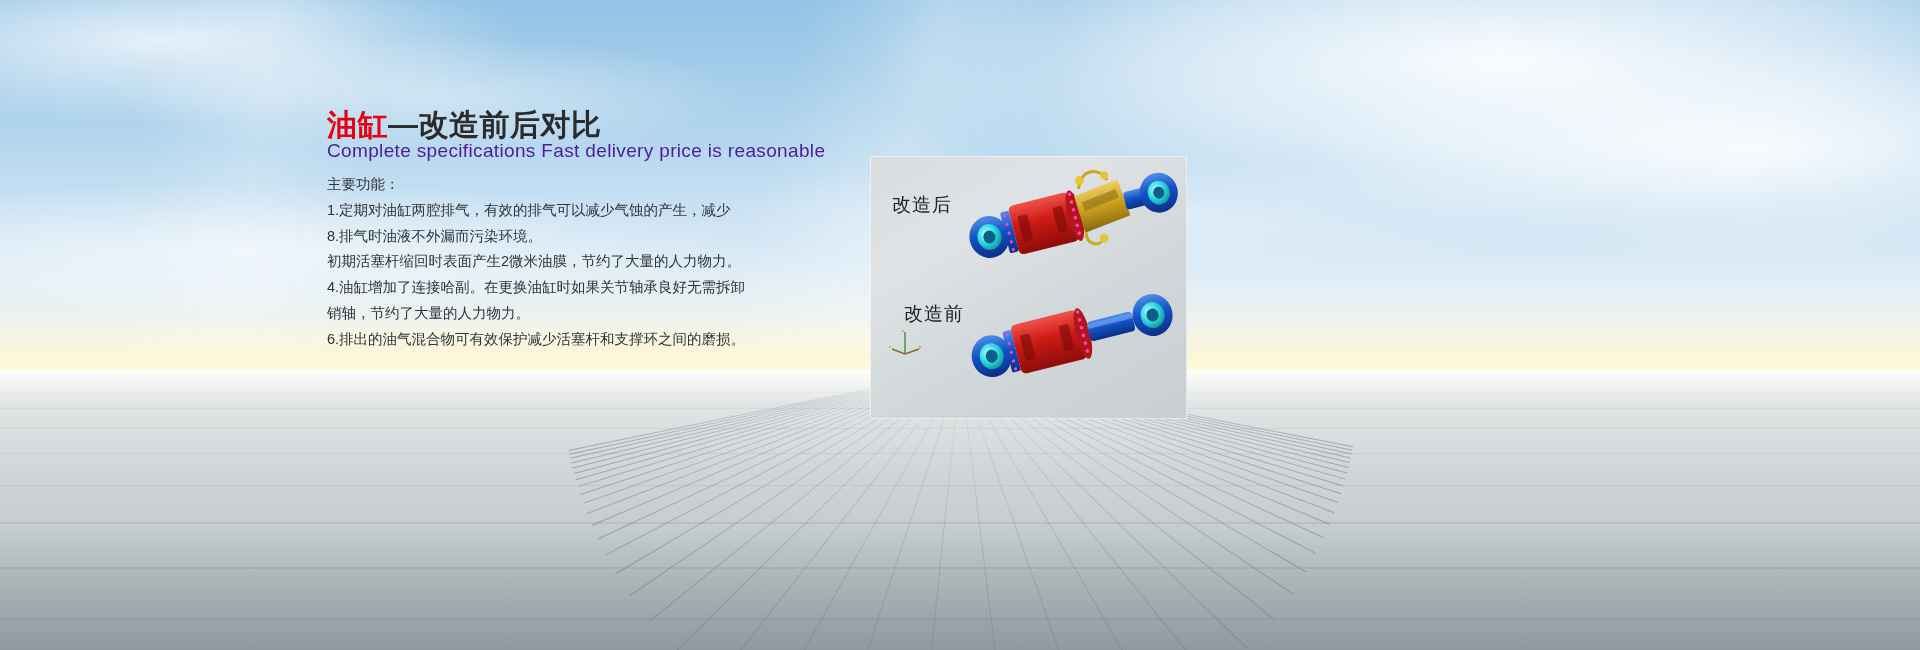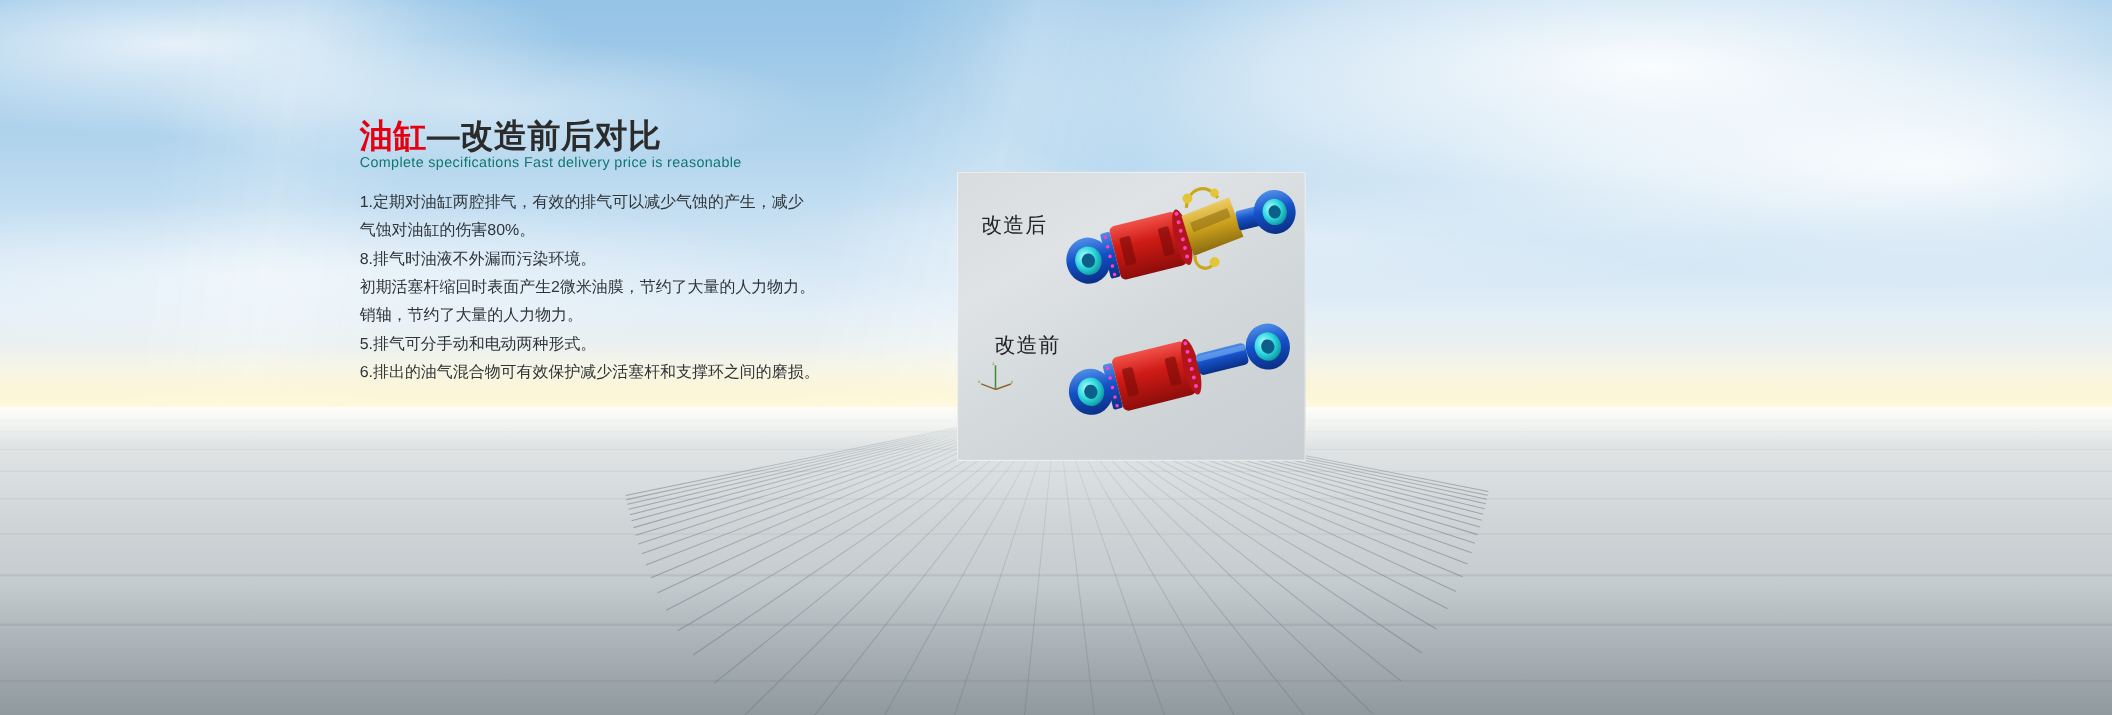--- a/index.html
+++ b/index.html
@@ -67,21 +67,21 @@
 
   .title {
     position:absolute; left:327px; top:108px;
     font-size:30px; font-weight:bold; letter-spacing:.5px;
     color:#2b2b2b; white-space:nowrap; line-height:1.1;
   }
   .title .hl { color:#e60012; }
 
   .subtitle {
     position:absolute; left:327px; top:140px;
-    font-size:13px; color:#0f766e; letter-spacing:.35px; white-space:nowrap;
+    font-size:19px; color:#4c1d95; letter-spacing:.35px; white-space:nowrap;
   }
 
   .body-text {
     position:absolute; left:327px; top:172px; width:620px;
     font-size:14.5px; color:#2f3438; line-height:25.8px;
   }
   .body-text .ln { white-space:nowrap; }
   .body-text .red { color:#e60012; }
 
   
@@ -175,26 +175,26 @@
 
   <div class="content">
 
     <h1 class="title">
       <span class="hl">油缸</span><span>—改造前后对比</span>
     </h1>
 
     <div class="subtitle">Complete specifications Fast delivery price is reasonable</div>
 
     <div class="body-text" id="body-text">
+        <div class="ln"><span>主要功能：</span></div>
         <div class="ln"><span>1.定期对油缸两腔排气，有效的排气可以减少气蚀的产生，减少</span></div>
-        <div class="ln"><span>气蚀对油缸的伤害80%。</span></div>
         <div class="ln"><span>8.排气时油液不外漏而污染环境。</span></div>
         <div class="ln"><span>初期活塞杆缩回时表面产生2微米油膜，节约了大量的人力物力。</span></div>
+        <div class="ln"><span>4.油缸增加了连接哈副。在更换油缸时如果关节轴承良好无需拆卸</span></div>
         <div class="ln"><span>销轴，节约了大量的人力物力。</span></div>
-        <div class="ln"><span>5.排气可分手动和电动两种形式。</span></div>
         <div class="ln"><span>6.排出的油气混合物可有效保护减少活塞杆和支撑环之间的磨损。</span></div>
       </div>
 
     <div class="panel">
 
       <div class="panel-label lbl-after">改造后</div>
       <div class="panel-label lbl-before">改造前</div>
 
       <svg class="axis-ico" viewBox="0 0 36 30">
         <line x1="17" y1="26" x2="17" y2="4" stroke="#3f8f3f" stroke-width="1.4"></line>

